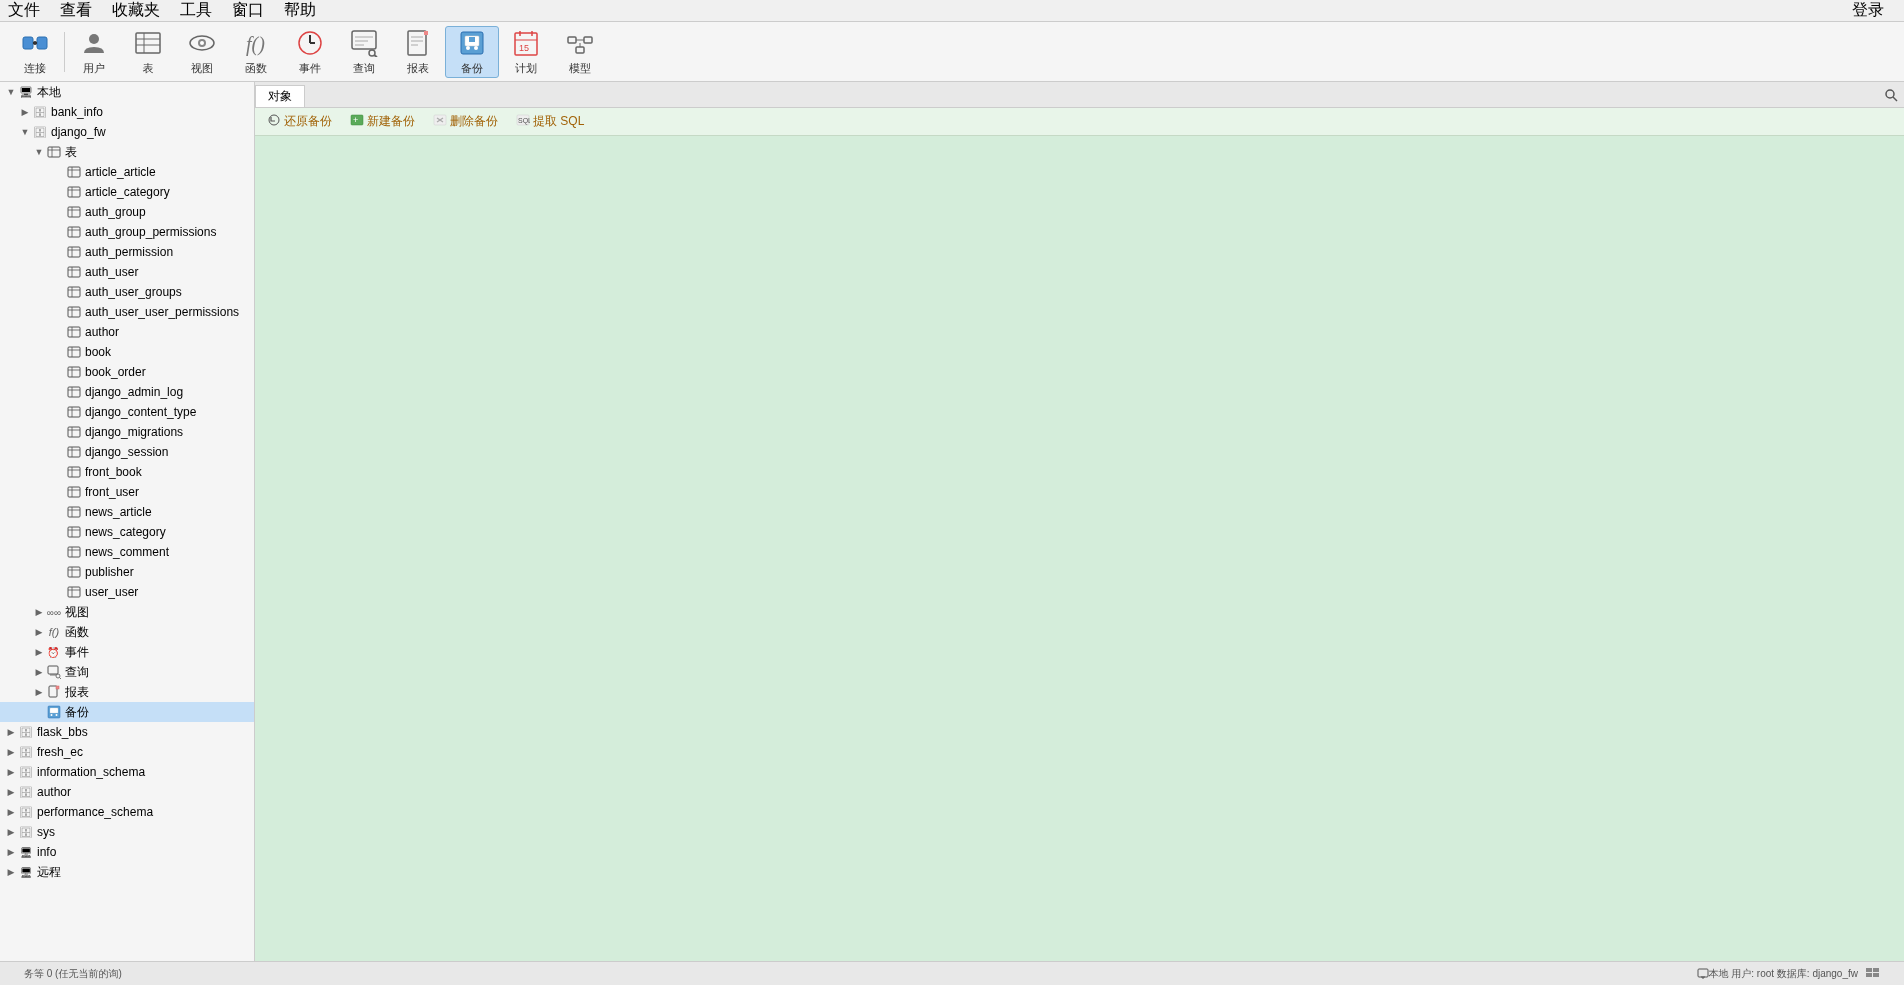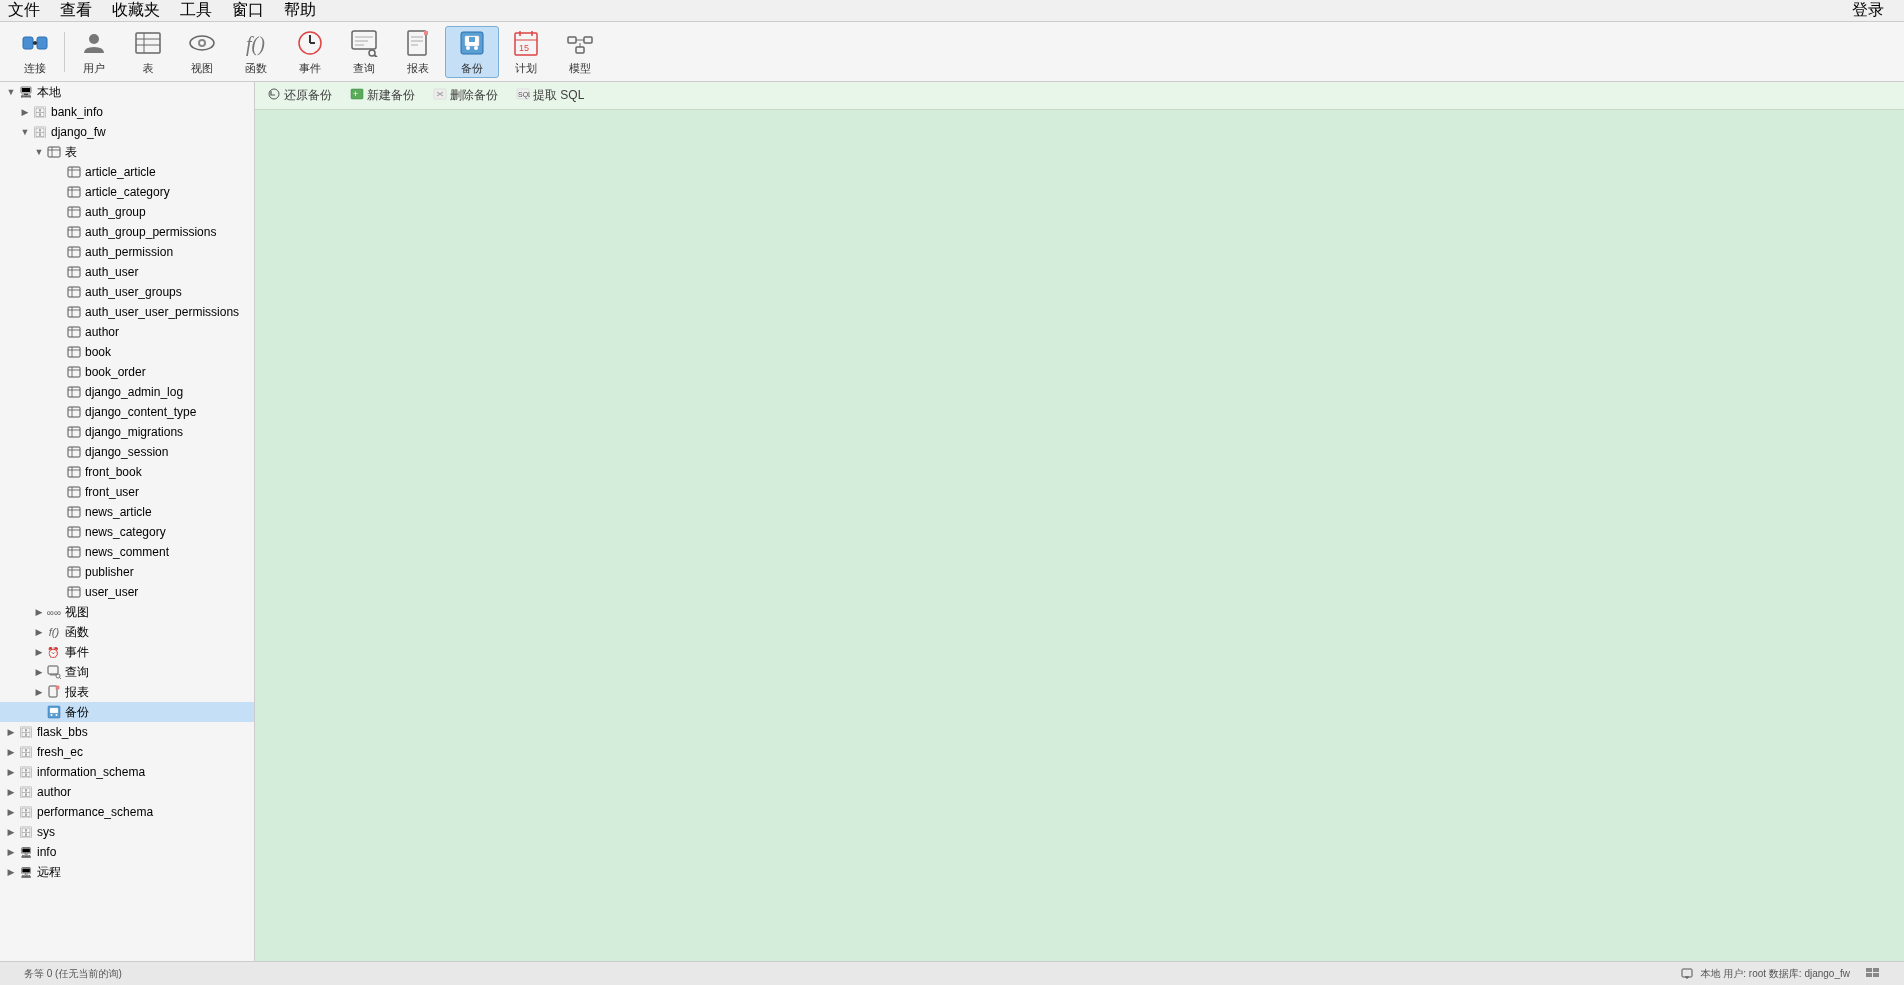--- a/index.html
+++ b/index.html
@@ -133,21 +133,21 @@
       padding: 0 4px;
       border-bottom: 1px solid #c5d9c5;
     }
     .action-btn {
       display: flex;
       align-items: center;
       padding: 3px 8px;
       margin-right: 2px;
       cursor: pointer;
       font-size: 12px;
-      color: #404040;
+      color: #a16207;
       border-radius: 2px;
     }
     .action-icon { margin-right: 3px; font-size: 12px; }
 
     
     .main-green {
       flex: 1;
       background: #d4edda;
     }
 
@@ -157,21 +157,21 @@
       background: #e8e8e8;
       border-top: 1px solid #ccc;
       display: flex;
       align-items: center;
       padding: 0 24px;
       font-size: 10px;
       color: #555;
       justify-content: space-between;
     }
     .status-left { display: flex; align-items: center; gap: 8px; }
-    .status-right { display: flex; align-items: center; gap: 8px; }
+    .status-right { display: flex; align-items: center; }
 
     
     .sidebar::-webkit-scrollbar { width: 8px; }
     .sidebar::-webkit-scrollbar-track { background: #f0f0f0; }
     .sidebar::-webkit-scrollbar-thumb { background: #ccc; border-radius: 4px; }
   </style>
 </head>
 <body>
 
 <div class="menu-bar">
@@ -662,20 +662,32 @@
 
     <div class="tree-item indent-1">
       <span class="tree-arrow">▶</span>
       <span class="tree-icon" style="font-size:10px;">🖥</span>
       <span>远程</span>
     </div>
   </div>
 
   <div class="content-area" style="position:relative;">
 
+    <div class="tab-bar">
+      <div class="tab">
+        <span>对象</span>
+      </div>
+
+      <div style="margin-left:auto;padding:2px 6px;cursor:pointer;">
+        <svg width="14" height="14" viewBox="0 0 14 14">
+            <circle cx="6" cy="6" r="4" fill="none" stroke="#555" stroke-width="1.5"></circle>
+            <line x1="9" y1="9" x2="13" y2="13" stroke="#555" stroke-width="1.5"></line>
+          </svg>
+      </div>
+    </div>
 
     <div class="action-bar">
       <div class="action-btn">
         <span class="action-icon">
           <svg width="14" height="14" viewBox="0 0 14 14">
               <circle cx="7" cy="7" r="5" fill="none" stroke="#555" stroke-width="1"></circle>
               <polyline points="4,4 4,8 8,8" fill="none" stroke="#555" stroke-width="1.2"></polyline>
             </svg>
         </span>
         <span>还原备份</span>

